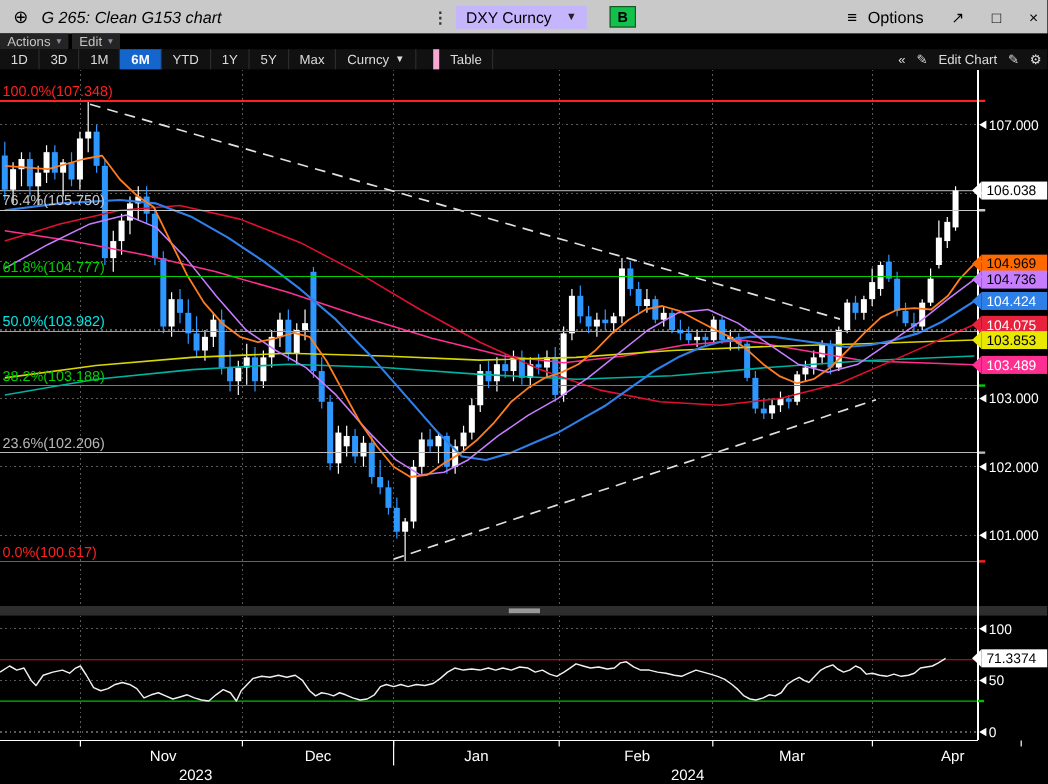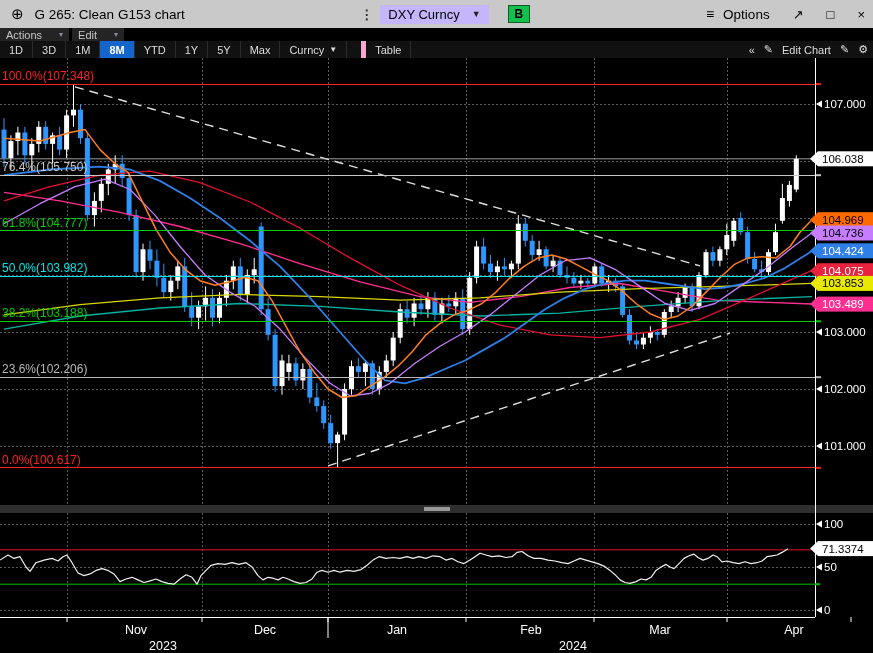--- a/index.html
+++ b/index.html
@@ -1,28 +1,28 @@
 <!DOCTYPE html>
 <html><head>
 <meta charset="utf-8">
 <style>
   html,body{margin:0;padding:0;}
   body{width:873px;height:653px;background:#000;font-family:"Liberation Sans",sans-serif;position:relative;overflow:hidden;}
   .titlebar{display:flex;align-items:center;height:28px;background:#c9c9c9;padding:0 8px;color:#000;}
   .pan-icon{font-size:15px;margin:0 11px 0 3px;}
-  .wtitle{font-size:13.5px;}
+  .wtitle{font-size:13.5px;font-style:italic;}
   .dots-icon{margin-left:auto;color:#333;font-size:13px;font-weight:bold;}
   .secbox{background:#c4b5fd;display:flex;align-items:center;gap:12px;padding:2px 8px;margin-left:7px;font-size:13px;cursor:default;}
   .dd-icon{font-size:9px;color:#222;}
   .bbtn{background:#12c14c;border:1px solid #145a24;color:#000;font-weight:bold;font-size:12px;padding:1px 6px;margin-left:19px;}
   .opts{display:flex;gap:9px;font-size:13.5px;align-items:center;margin-left:auto;}
   .menu-icon{font-size:14px;}
   .wbtn{font-size:13px;margin-left:23px;}
   .menubar{height:13px;background:#000;display:flex;align-items:center;font-size:11px;color:#c4c4c4;}
-  .menu-item{background:#242424;height:13px;display:flex;align-items:center;padding:0 6px;margin-right:3px;gap:17px;}
+  .menu-item{background:#242424;height:13px;display:flex;align-items:center;padding:0 6px;margin-right:3px;gap:5px;}
   .menu-item .arr{color:#8a8aa0;font-size:8px;}
   .tabbar{height:17px;background:#111;display:flex;align-items:stretch;color:#ddd;font-size:11px;}
   .tab{display:flex;align-items:center;padding:0 9px;border-right:1px solid #2c2c2c;cursor:default;}
   .tab.active{background:#1465cc;color:#fff;font-weight:bold;}
   .dd2{font-size:8px;margin-left:5px;}
   .table-tab{margin-left:14px;border-left:5px solid #f9a8d4;}
   .tabbar-right{margin-left:auto;display:flex;align-items:center;gap:9px;padding-right:5px;}
   .tabbar-right .ticon{font-size:11px;}
   #chart-wrap{position:absolute;top:58px;left:0;width:873px;height:515px;background:#000;}
   svg text{font-family:"Liberation Sans",sans-serif;}
@@ -63,21 +63,21 @@
   <div class="tab">
       <span>1D</span>
     </div>
   <div class="tab">
       <span>3D</span>
     </div>
   <div class="tab">
       <span>1M</span>
     </div>
   <div class="tab active">
-      <span>8M</span>
+      <span>6M</span>
     </div>
   <div class="tab">
       <span>YTD</span>
     </div>
   <div class="tab">
       <span>1Y</span>
     </div>
   <div class="tab">
       <span>5Y</span>
     </div>

